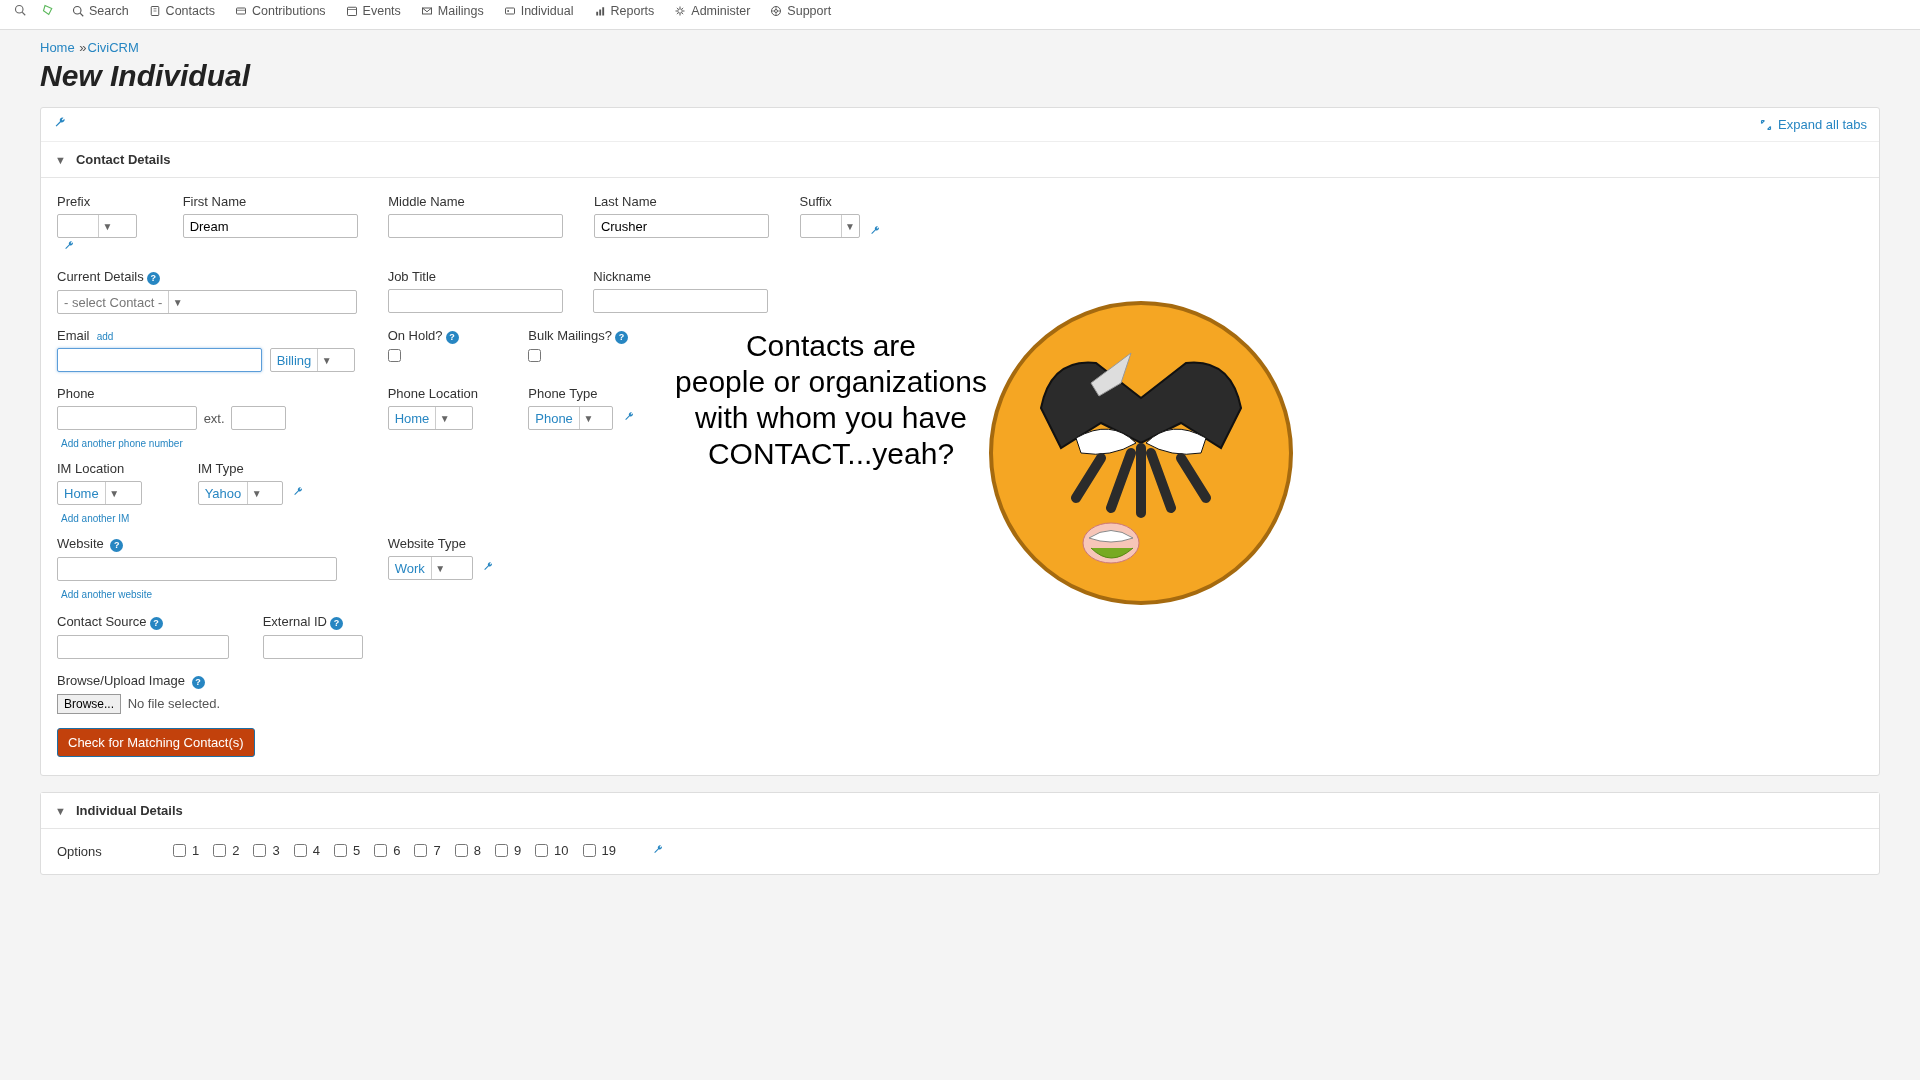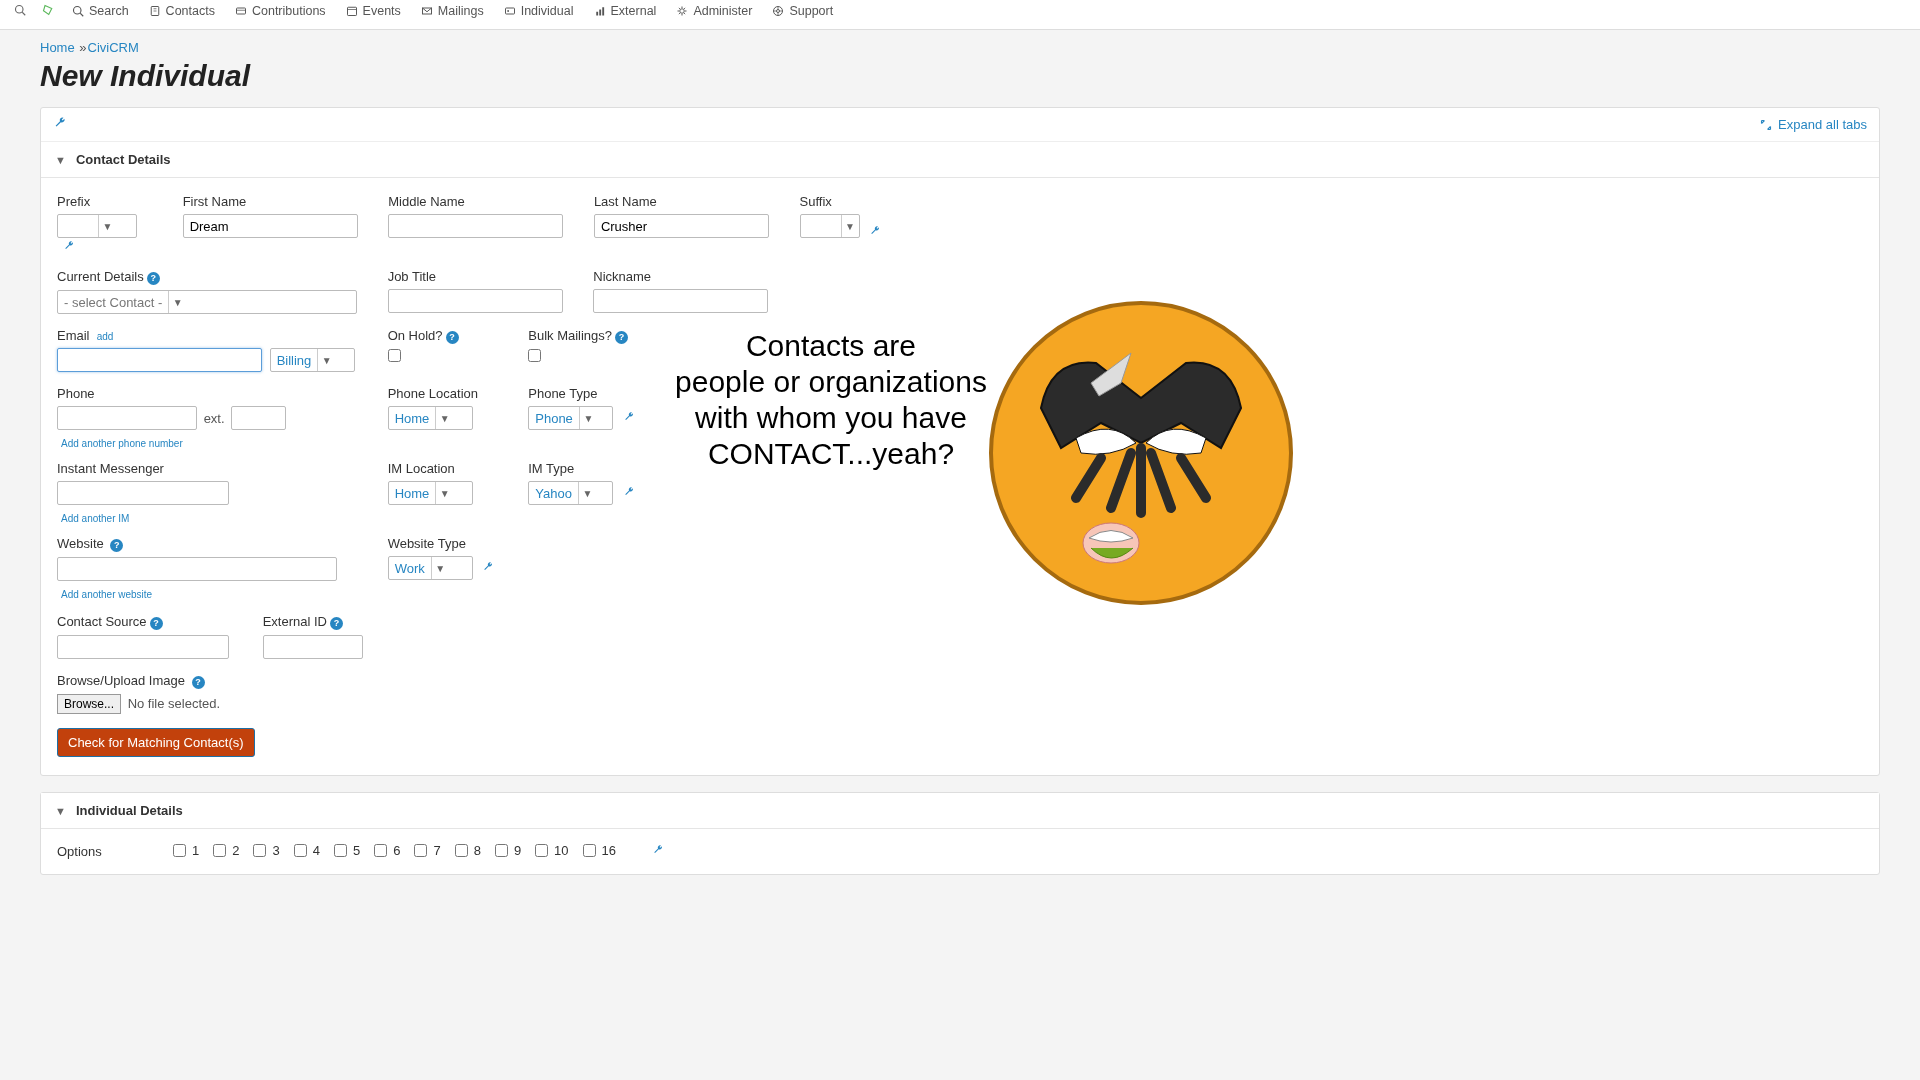--- a/index.html
+++ b/index.html
@@ -95,21 +95,21 @@
         <circle cx="5.5" cy="8" r="1.2" fill="#555"></circle>
       </svg>
     <span>Individual</span>
   </span>
   <span class="nav-item">
     <svg viewBox="0 0 16 16">
         <rect x="3" y="9" width="2.5" height="5" fill="#555"></rect>
         <rect x="7" y="6" width="2.5" height="8" fill="#555"></rect>
         <rect x="11" y="3" width="2.5" height="11" fill="#555"></rect>
       </svg>
-    <span>External</span>
+    <span>Reports</span>
   </span>
   <span class="nav-item">
     <svg viewBox="0 0 16 16">
         <circle cx="8" cy="8" r="3" fill="none" stroke="#555" stroke-width="1.3"></circle>
         <path d="M8 2 L8 4 M8 12 L8 14 M2 8 L4 8 M12 8 L14 8 M3.8 3.8 L5.2 5.2 M10.8 10.8 L12.2 12.2 M3.8 12.2 L5.2 10.8 M10.8 5.2 L12.2 3.8" stroke="#555" stroke-width="1.3"></path>
       </svg>
     <span>Administer</span>
   </span>
   <span class="nav-item">
     <svg viewBox="0 0 16 16">
@@ -276,24 +276,20 @@
             <svg width="12" height="12" viewBox="0 0 16 16">
                 <path d="M13 3 a3 3 0 0 1-4 4 L4 12 l-1-1 5-5 a3 3 0 0 1 4-4 l-2 2 1 1 2-2z" fill="#2786c2"></path>
               </svg>
           </span>
         </div>
       </div>
       <div class="link-blue" style="margin:-6px 0 12px 4px">Add another phone number</div>
 
       
       <div>
-        <div class="field-group" style="width:305px">
-          <label class="field-label">Instant Messenger</label>
-          <input type="text" style="width: 172px;">
-        </div>
         <div class="field-group" style="width:115px">
           <label class="field-label">IM Location</label>
           <span class="select-box" style="width:85px">
             <span class="val">Home</span>
               <span class="dd">▼</span>
           </span>
         </div>
         <div class="field-group" style="width:130px">
           <label class="field-label">IM Type</label>
           <span class="select-box" style="width:85px">
@@ -387,21 +383,21 @@
             <input type="checkbox" style="">
             <span>8</span>
           </span><span class="opt-inline" style="margin-right: 14px;">
             <input type="checkbox" style="">
             <span>9</span>
           </span><span class="opt-inline" style="margin-right: 14px;">
             <input type="checkbox" style="">
             <span>10</span>
           </span><span class="opt-inline" style="margin-right: 14px;">
             <input type="checkbox" style="">
-            <span>16</span>
+            <span>19</span>
           </span></span>
       <span class="wrench-inline">
         <svg width="12" height="12" viewBox="0 0 16 16">
             <path d="M13 3 a3 3 0 0 1-4 4 L4 12 l-1-1 5-5 a3 3 0 0 1 4-4 l-2 2 1 1 2-2z" fill="#2786c2"></path>
           </svg>
       </span>
     </div>
   </div>
 </div>
 

